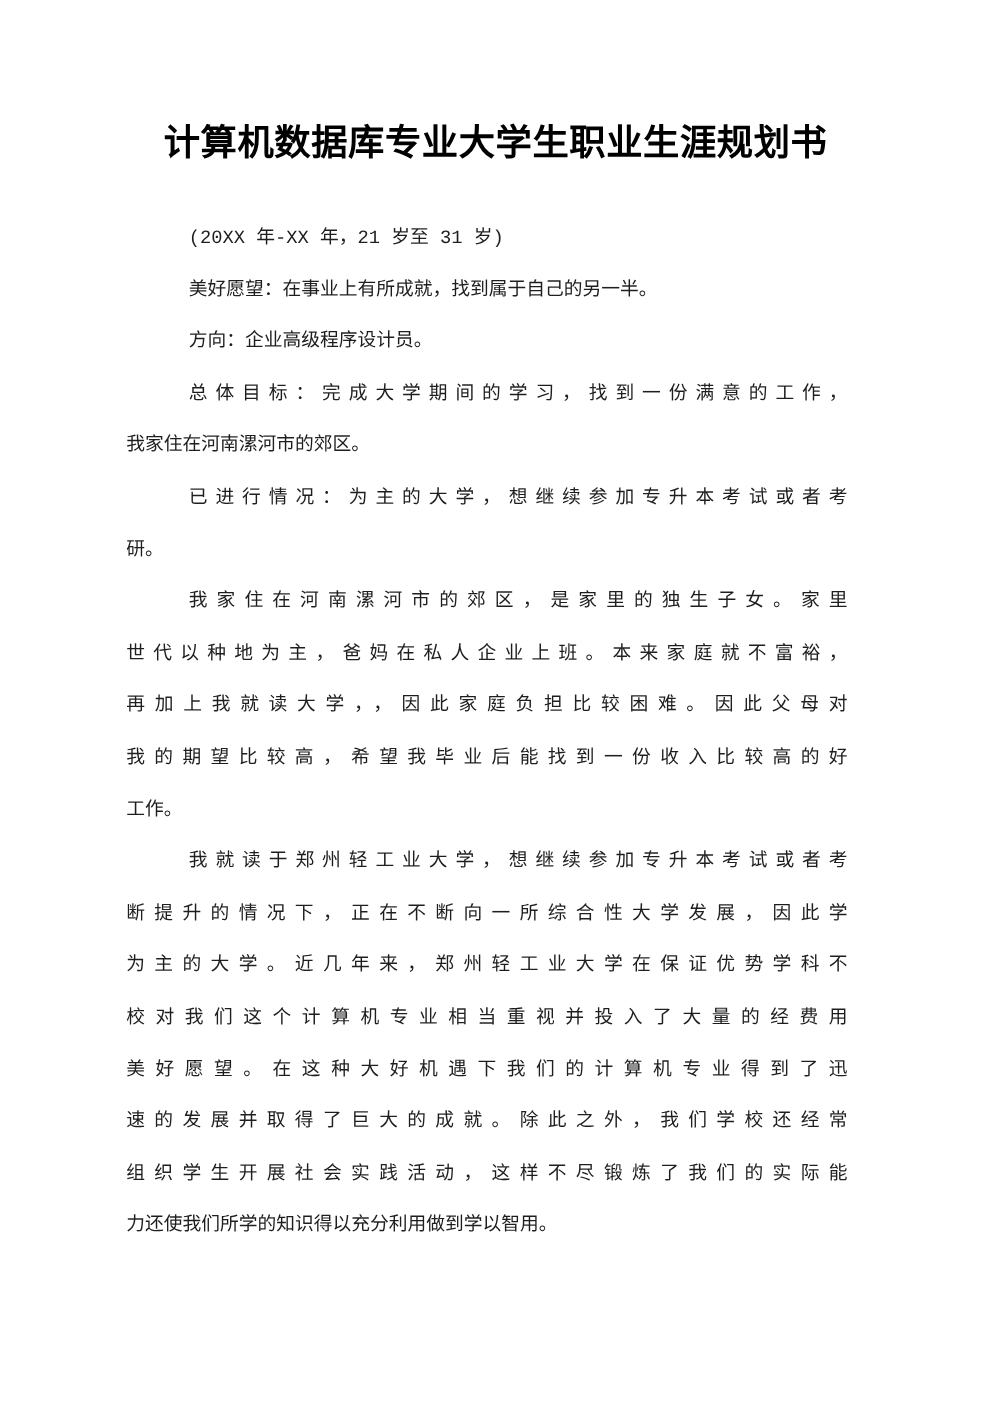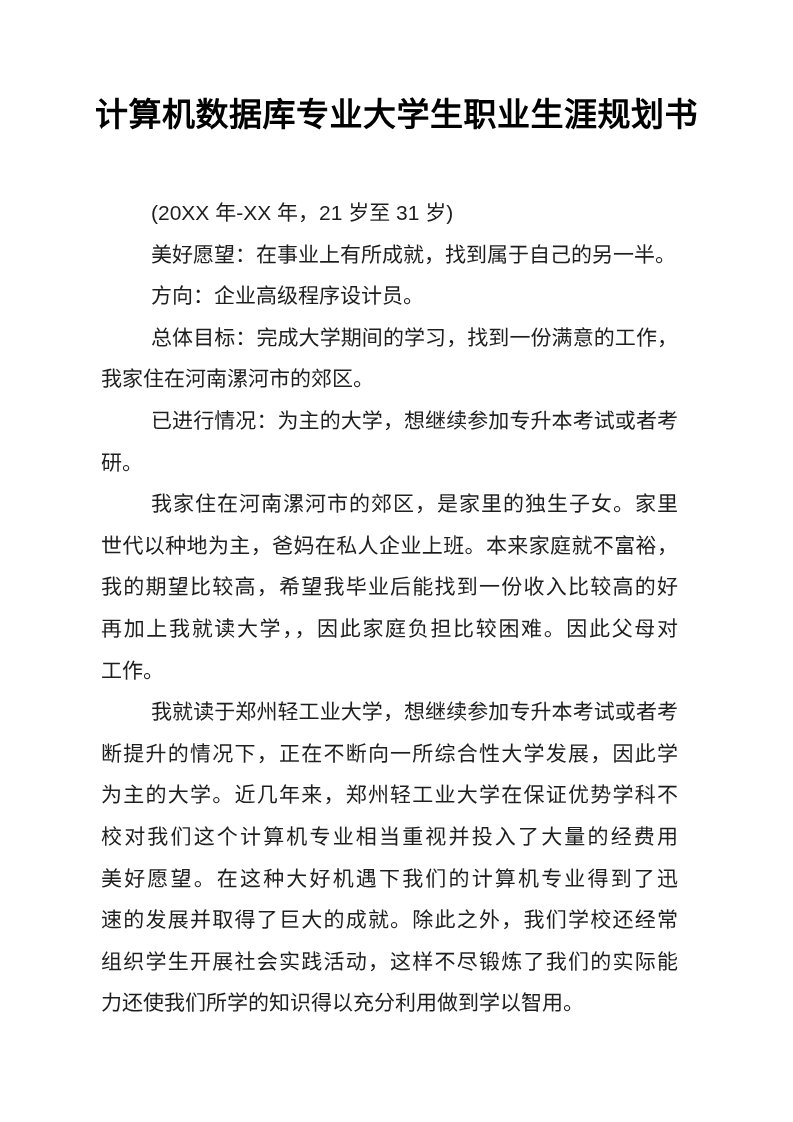--- a/index.html
+++ b/index.html
@@ -15,30 +15,30 @@
     margin: 0 auto;
     background: var(--page-bg, #ffffff);
     overflow: hidden;
   }
   .doc-title {
     margin: 0;
     padding-top: 97px;
     text-align: center;
     font-family: "Liberation Sans", "DejaVu Sans", sans-serif;
     font-weight: 700;
-    font-size: 33px;
+    font-size: 29px;
     line-height: 36px;
     letter-spacing: 0.5px;
     color: var(--title-color, #000000);
   }
   .doc-body {
-    margin: 59px 0 0 101px;
+    margin: 37px 0 0 101px;
     width: 577px;
-    font-family: Liberation Sans, sans-serif;
-    font-size: 21px;
+    font-family: Liberation Mono, monospace;
+    font-size: 15px;
     color: var(--text-color, #1e1e1e);
   }
   .paragraph {
     margin: 0;
     padding: 0;
   }
   .text-line {
     line-height: 41.6px;
     text-align: justify;
     
@@ -70,22 +70,22 @@
         <div class="text-line first-line">总体目标：完成大学期间的学习，找到一份满意的工作，</div>
         <div class="text-line final-line">我家住在河南漯河市的郊区。</div>
       </div>
       <div class="paragraph">
         <div class="text-line first-line">已进行情况：为主的大学，想继续参加专升本考试或者考</div>
         <div class="text-line final-line">研。</div>
       </div>
       <div class="paragraph">
         <div class="text-line first-line">我家住在河南漯河市的郊区，是家里的独生子女。家里</div>
         <div class="text-line">世代以种地为主，爸妈在私人企业上班。本来家庭就不富裕，</div>
+        <div class="text-line">再加上我就读大学，，因此家庭负担比较困难。因此父母对</div>
         <div class="text-line">我的期望比较高，希望我毕业后能找到一份收入比较高的好</div>
-        <div class="text-line">再加上我就读大学，，因此家庭负担比较困难。因此父母对</div>
         <div class="text-line final-line">工作。</div>
       </div>
       <div class="paragraph">
         <div class="text-line first-line">我就读于郑州轻工业大学，想继续参加专升本考试或者考</div>
         <div class="text-line">断提升的情况下，正在不断向一所综合性大学发展，因此学</div>
         <div class="text-line">为主的大学。近几年来，郑州轻工业大学在保证优势学科不</div>
         <div class="text-line">校对我们这个计算机专业相当重视并投入了大量的经费用</div>
         <div class="text-line">美好愿望。在这种大好机遇下我们的计算机专业得到了迅</div>
         <div class="text-line">速的发展并取得了巨大的成就。除此之外，我们学校还经常</div>
         <div class="text-line">组织学生开展社会实践活动，这样不尽锻炼了我们的实际能</div>

